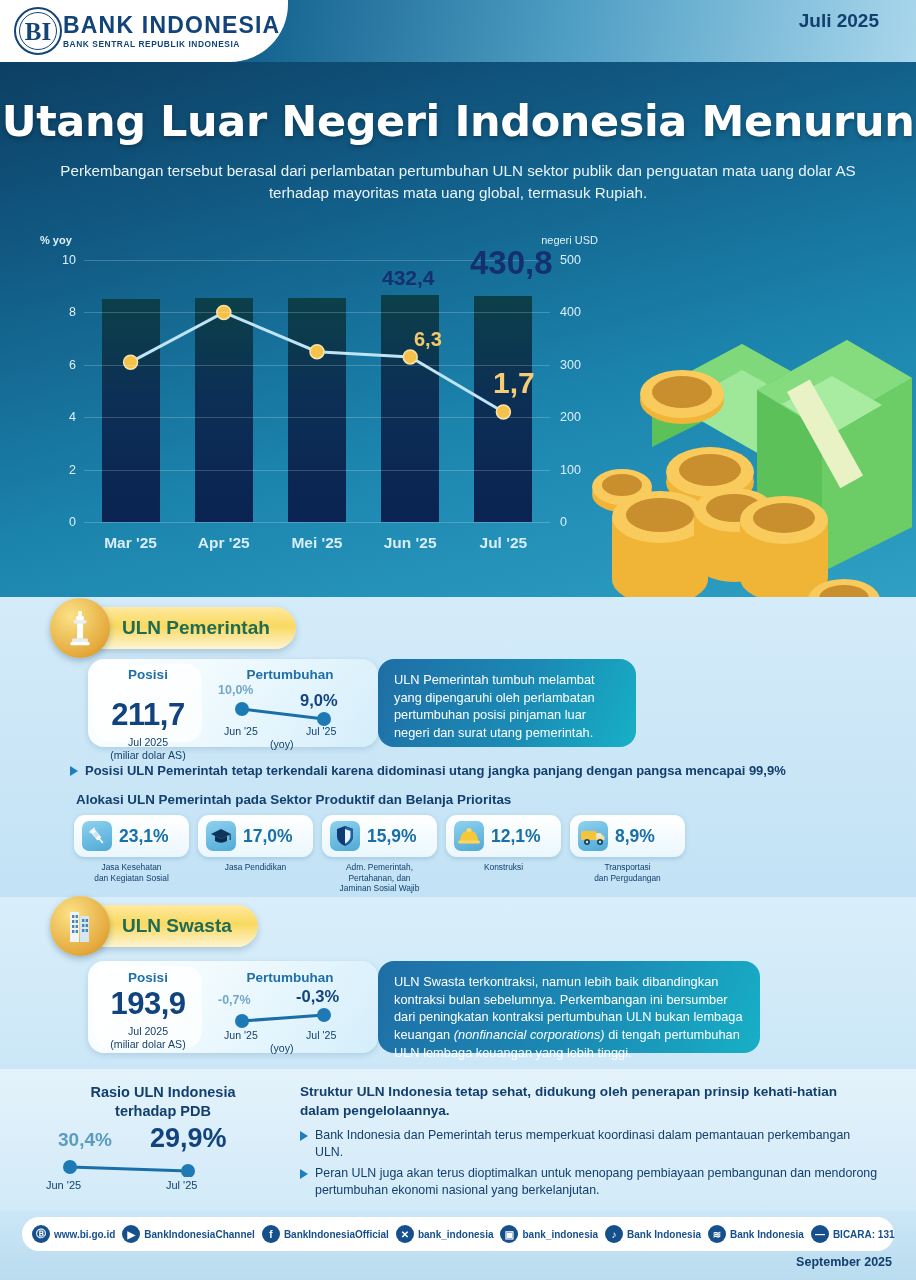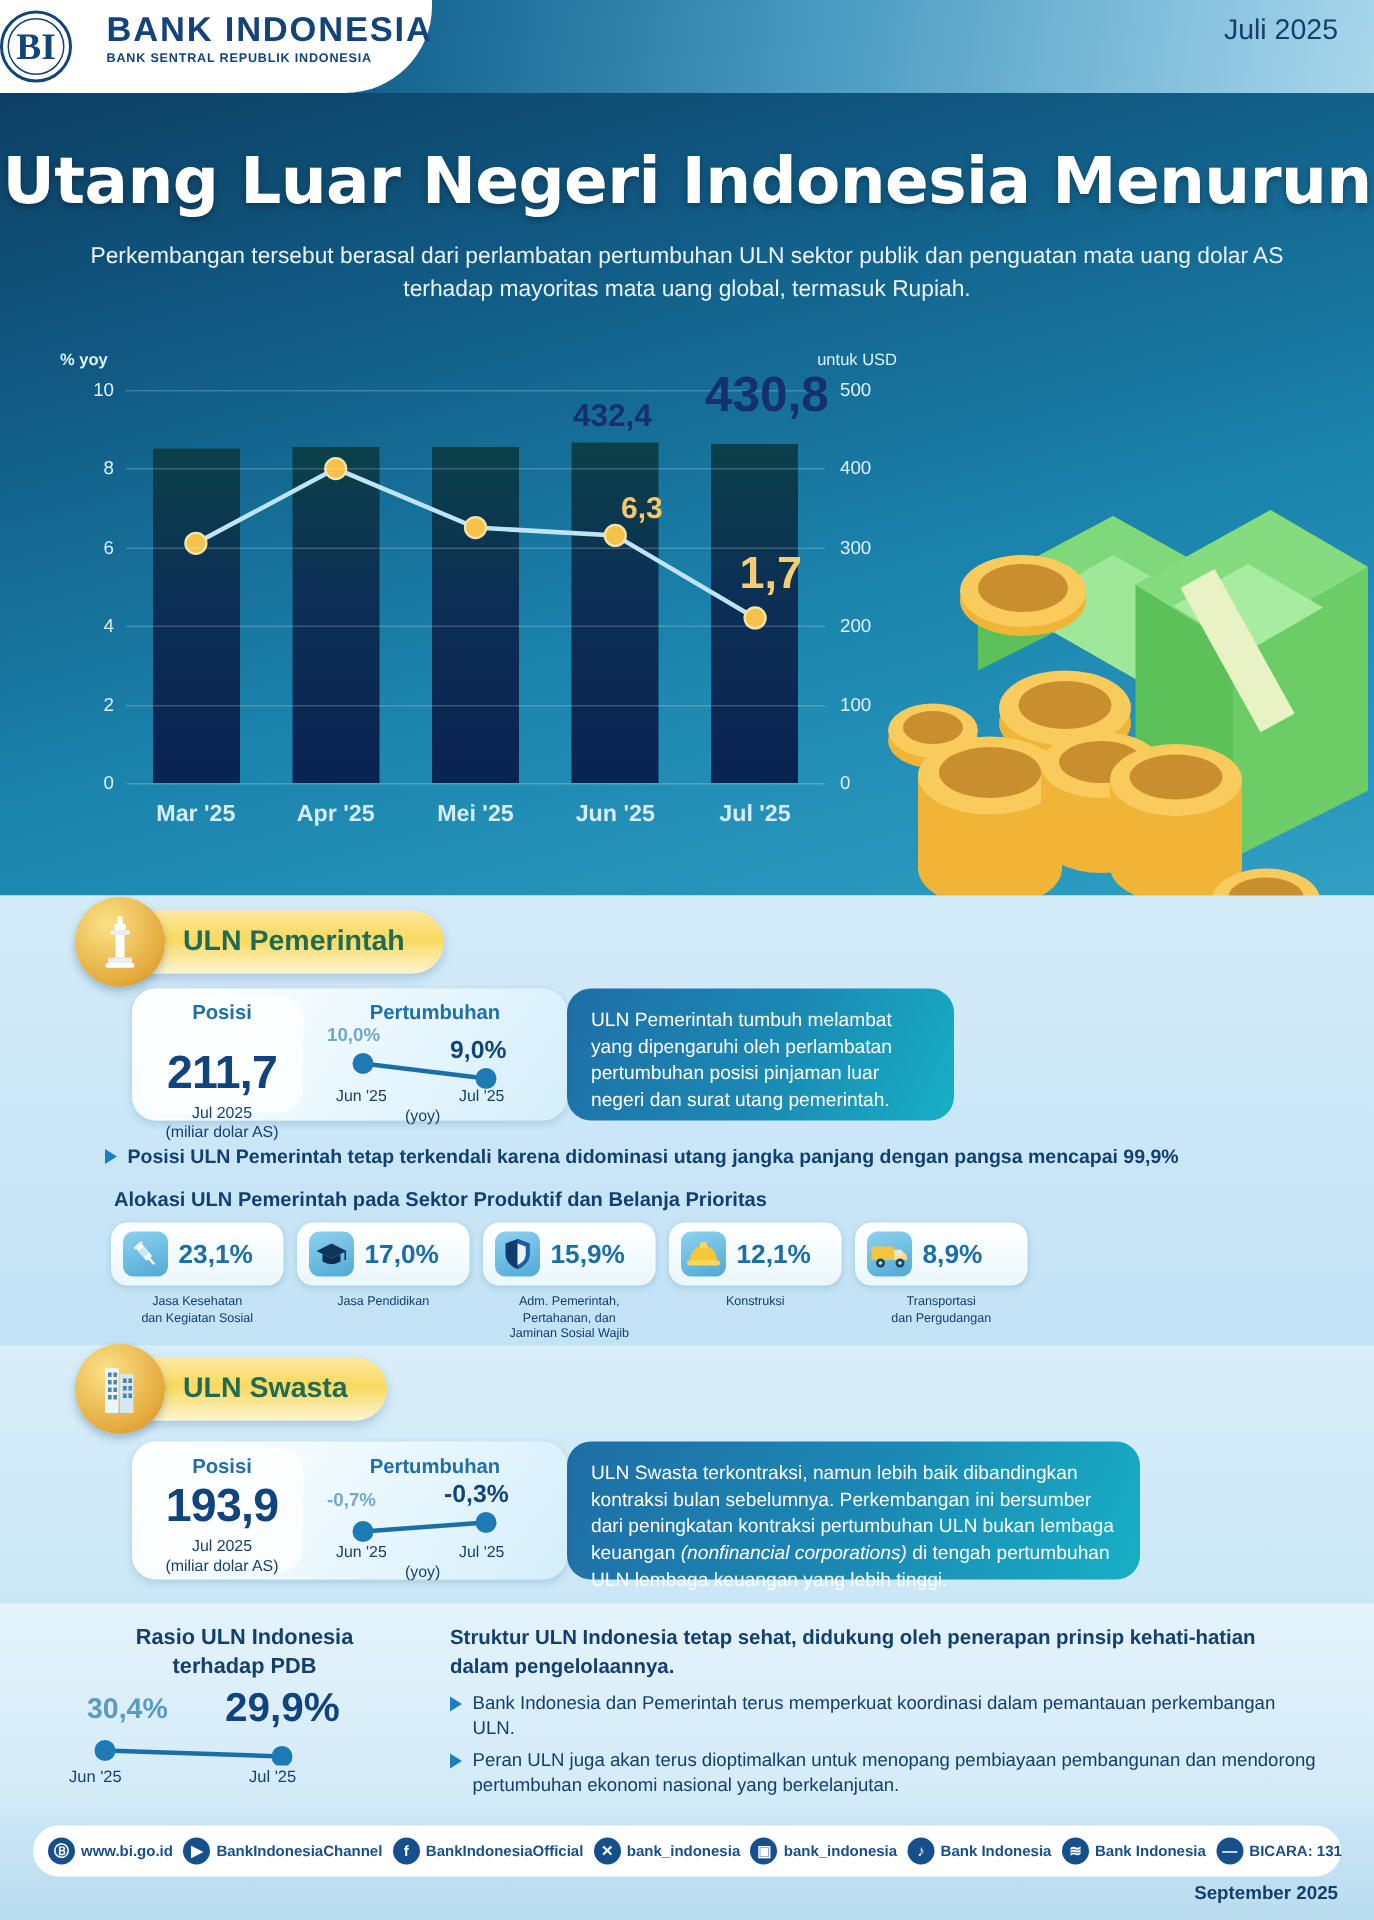--- a/index.html
+++ b/index.html
@@ -8,30 +8,30 @@
     font-family:"Liberation Sans",sans-serif;
     background:#cfe9f5;
   }
   .page{position:relative;width:916px;height:1280px;overflow:hidden;background:#d6ecf8;}
 
   
   .header{position:absolute;left:0;top:0;width:916px;height:70px;
     background:linear-gradient(100deg,#0d4d73 0%,#14628f 28%,#4f9ec4 62%,#a9d7ec 100%);}
   .logo-plate{position:absolute;left:0;top:0;width:288px;height:62px;background:#ffffff;
     border-bottom-right-radius:58px;}
-  .logo-wrap{position:absolute;left:0;top:7px;display:flex;align-items:flex-start;gap:23px;}
+  .logo-wrap{position:absolute;left:14px;top:7px;display:flex;align-items:center;gap:1px;}
   .bi-seal{width:44px;height:44px;border-radius:50%;border:2.5px solid #12447a;
     display:flex;align-items:center;justify-content:center;background:#fff;position:relative;}
   .bi-seal::before{content:"";position:absolute;left:3px;top:3px;right:3px;bottom:3px;
     border:1.3px solid #12447a;border-radius:50%;}
   .bi-seal span{font-family:"Liberation Serif",serif;font-weight:bold;font-size:25px;color:#12447a;
     line-height:1;position:relative;z-index:2;}
   .logo-txt-main{font-size:23px;font-weight:bold;letter-spacing:1.2px;color:#12447a;line-height:1.05;}
   .logo-txt-sub{font-size:8.4px;font-weight:bold;letter-spacing:.55px;color:#12447a;margin-top:2px;}
-  .header-date{position:absolute;right:24px;top:10px;font-size:19px;font-weight:normal;color:#123f6e;}
+  .header-date{position:absolute;right:37px;top:10px;font-size:19px;font-weight:bold;color:#123f6e;}
 
   
   .hero{position:absolute;left:0;top:62px;width:916px;height:535px;
     background:linear-gradient(165deg,#0d3f63 0%,#115a84 26%,#1b84ad 62%,#2fa0c4 100%);}
   .hero-title{position:absolute;left:0;top:34px;width:916px;text-align:center;
     font-family:"DejaVu Sans",sans-serif;font-weight:bold;font-size:43px;color:#ffffff;
     letter-spacing:-.4px;text-shadow:0 2px 5px rgba(0,0,0,.30);}
   .hero-sub{position:absolute;left:58px;top:98px;width:800px;text-align:center;
     font-size:15.2px;line-height:1.42;color:#e9f4fb;}
 
@@ -208,21 +208,21 @@
         <g>
           <ellipse cx="262" cy="336" rx="36" ry="21" fill="#f0b537"></ellipse>
           <ellipse cx="262" cy="328" rx="36" ry="21" fill="#f8cb5c"></ellipse>
           <ellipse cx="262" cy="326" rx="25" ry="13" fill="#c98e2e"></ellipse>
         </g>
       </g>
     </svg>
 
     <div class="chart-zone">
       <div class="ax-unit-l">% yoy</div>
-      <div class="ax-unit-r">untuk USD</div>
+      <div class="ax-unit-r">negeri USD</div>
 
       <div class="plot" id="plot">
         <div class="bars" id="bars">
             <div class="barcol">
               <div class="bar" style="height: 222.7px; background: linear-gradient(rgb(11, 64, 73) 0%, rgb(12, 47, 85) 45%, rgb(10, 35, 82) 100%);"></div>
             </div>
             <div class="barcol">
               <div class="bar" style="height: 223.748px; background: linear-gradient(rgb(11, 64, 73) 0%, rgb(12, 47, 85) 45%, rgb(10, 35, 82) 100%);"></div>
             </div>
             <div class="barcol">

